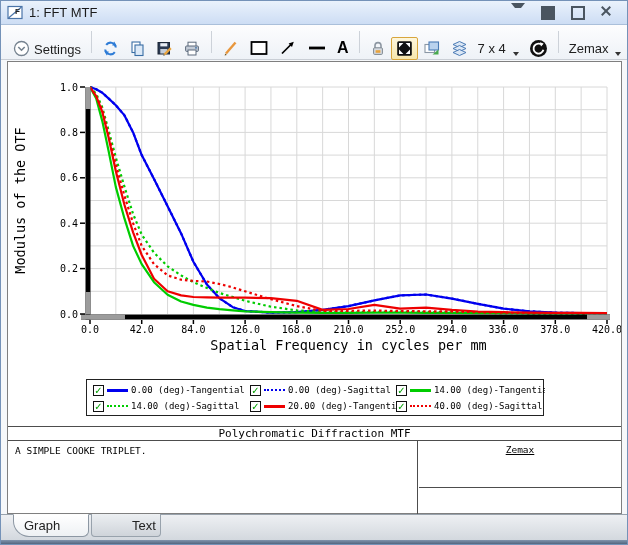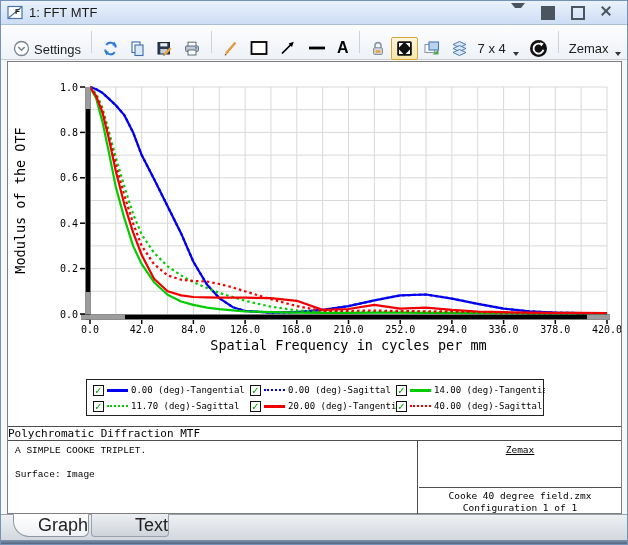--- a/index.html
+++ b/index.html
@@ -35,33 +35,33 @@
   #chart-svg{position:absolute;left:0;top:0;}
   .tick{font:10px "DejaVu Sans Mono",monospace;fill:#000;}
   .axis-title{font:13.5px "DejaVu Sans Mono",monospace;fill:#000;}
 
   .legend-box{position:absolute;left:78px;top:317px;width:458px;height:37px;box-sizing:border-box;border:1px solid #222;background:#fff;display:grid;grid-template-columns:157px 146px 149px;padding:3px 5px 2px 6px;row-gap:2px;}
   .legend-item{display:flex;align-items:center;gap:3px;overflow:hidden;}
   .legend-cb{width:11px;height:11px;box-sizing:border-box;border:1px solid #111;background:#fff;display:inline-flex;align-items:center;justify-content:center;font:bold 10px "DejaVu Sans",sans-serif;color:#00a000;flex:0 0 auto;}
   .legend-line{width:21px;flex:0 0 auto;}
   .legend-label{font:9px "DejaVu Sans Mono",monospace;color:#000;white-space:nowrap;}
 
-  .chart-title-row{position:absolute;left:0;top:364px;width:613px;height:13px;border-top:1px solid #4d4d4d;border-bottom:1px solid #4d4d4d;font:11px "DejaVu Sans Mono",monospace;line-height:13px;color:#000;background:#fff;}
+  .chart-title-row{position:absolute;left:0;top:364px;width:613px;height:13px;border-top:1px solid #4d4d4d;border-bottom:1px solid #4d4d4d;text-align:center;font:11px "DejaVu Sans Mono",monospace;line-height:13px;color:#000;background:#fff;}
   .info-table{position:absolute;left:0;top:378px;width:613px;height:73px;font:9.5px "DejaVu Sans Mono",monospace;color:#000;}
-  .cell-left{position:absolute;left:0;top:0;width:410px;height:84px;box-sizing:border-box;border-right:1px solid #4d4d4d;padding:5px 7px;font-family:Liberation Mono, monospace;}
+  .cell-left{position:absolute;left:0;top:0;width:410px;height:84px;box-sizing:border-box;border-right:1px solid #4d4d4d;padding:5px 7px;}
   .cell-left div{height:12px;line-height:12px;white-space:nowrap;}
   .cell-right-top{position:absolute;left:411px;top:0;width:202px;height:48px;box-sizing:border-box;border-bottom:1px solid #4d4d4d;text-align:center;padding-top:4px;text-decoration:underline;}
   .cell-right-top div,.cell-right-bottom div{height:12px;line-height:12px;}
   .cell-right-bottom{position:absolute;left:411px;top:49px;width:202px;height:24px;text-align:center;padding-top:1px;}
 
   
   .tabbar{position:absolute;left:0;top:513px;width:628px;height:26px;background:linear-gradient(#eef0f3,#d3d8de);border-top:1px solid #98a2ac;box-sizing:border-box;}
-  .tab{position:absolute;top:-1px;height:23px;display:flex;align-items:center;justify-content:flex-end;font-size:18px;color:#222;box-sizing:border-box;}
+  .tab{position:absolute;top:-1px;height:23px;display:flex;align-items:center;justify-content:flex-start;font-size:13px;color:#222;box-sizing:border-box;}
   .tab-active{left:12px;width:76px;background:linear-gradient(#ffffff,#eef1f4);border:1px solid #8c97a3;border-top:1px solid #fdfdfd;border-radius:0 0 6px 16px;padding-left:10px;}
-  .tab-inactive{left:90px;width:78px;background:linear-gradient(#eceff2,#cfd4da);border:1px solid #98a2ac;border-top:none;border-radius:0 0 4px 4px;}
+  .tab-inactive{left:90px;width:70px;background:linear-gradient(#eceff2,#cfd4da);border:1px solid #98a2ac;border-top:none;border-radius:0 0 4px 4px;padding-left:40px;}
   .bottom-strip{position:absolute;left:0;top:539px;width:628px;height:6px;background:linear-gradient(#8094ad,#3c5069);}
 </style>
 </head>
 <body>
 
 <div class="window">
 
   <div class="titlebar">
     <span class="app-icon">
       <svg width="17" height="17" viewBox="0 0 17 17">
@@ -333,48 +333,43 @@
           <span class="legend-label">0.00 (deg)-Sagittal</span>
         </div>
         <div class="legend-item">
           <span class="legend-cb">✓</span>
           <span class="legend-line" style="border-top: 3px solid rgb(0, 204, 0);"></span>
           <span class="legend-label">14.00 (deg)-Tangential</span>
         </div>
         <div class="legend-item">
           <span class="legend-cb">✓</span>
           <span class="legend-line" style="border-top: 2.5px dotted rgb(0, 204, 0);"></span>
-          <span class="legend-label">11.70 (deg)-Sagittal</span>
+          <span class="legend-label">14.00 (deg)-Sagittal</span>
         </div>
         <div class="legend-item">
           <span class="legend-cb">✓</span>
           <span class="legend-line" style="border-top: 3px solid rgb(238, 0, 0);"></span>
           <span class="legend-label">20.00 (deg)-Tangential</span>
         </div>
         <div class="legend-item">
           <span class="legend-cb">✓</span>
           <span class="legend-line" style="border-top: 2.5px dotted rgb(238, 0, 0);"></span>
           <span class="legend-label">40.00 (deg)-Sagittal</span>
         </div>
       </div>
 
     <div class="chart-title-row">Polychromatic Diffraction MTF</div>
 
     <div class="info-table">
       <div class="cell-left">
         <div>A SIMPLE COOKE TRIPLET.</div>
         <div></div>
-        <div>Surface: Image</div>
       </div>
       <div class="cell-right-top">
         <div>Zemax</div>
-      </div>
-      <div class="cell-right-bottom">
-        <div>Cooke 40 degree field.zmx</div>
-        <div>Configuration 1 of 1</div>
       </div>
     </div>
   </div>
 
   <div class="tabbar">
     <div class="tab tab-active">
         <span>Graph</span>
       </div>
     <div class="tab tab-inactive">
         <span>Text</span>

